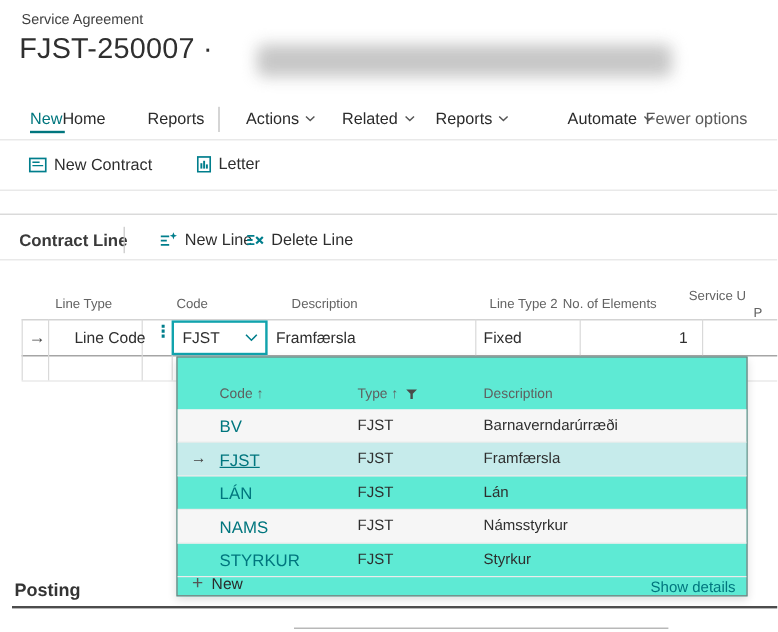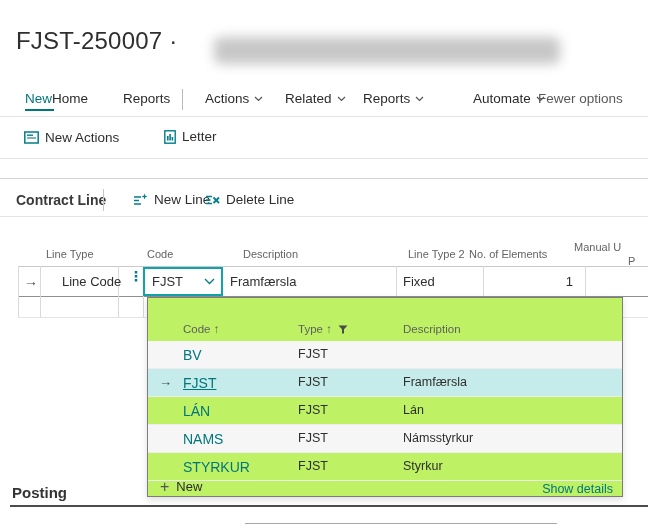--- a/index.html
+++ b/index.html
@@ -12,41 +12,42 @@
   .title{font-size:24px;font-weight:300;color:#2f2f2f;letter-spacing:.2px;white-space:nowrap;}
   .blurblock{background:#c4c4c4;filter:blur(6px);border-radius:6px;opacity:.95;}
   .menu-item{font-size:13.5px;color:#2b2b2b;white-space:nowrap;display:inline-flex;align-items:center;gap:5px;cursor:pointer;}
   .menu-item.active{color:#00767e;}
   .menu-item.muted{color:#585858;}
   .chev{display:inline-block;}
   .tb-item{display:inline-flex;align-items:center;gap:6px;font-size:13.5px;color:#2e2e2e;cursor:pointer;white-space:nowrap;}
   .group-title{font-size:14px;font-weight:700;color:#3a3a3a;}
   .colhead{font-size:11px;color:#636363;white-space:nowrap;}
   .cell{font-size:13px;color:#2e2e2e;white-space:nowrap;}
-  .panel{position:absolute;left:147px;top:297px;width:476px;height:200px;background:#bef264;border:1px solid #7c7c7c;box-shadow:0 3px 7px rgba(0,0,0,.13);box-sizing:border-box;padding-left:43px;}
+  .panel{position:absolute;left:147px;top:297px;width:476px;height:200px;background:#5eead4;border:1px solid #7c7c7c;box-shadow:0 3px 7px rgba(0,0,0,.13);box-sizing:border-box;padding-left:43px;}
   .lk-head{font-size:11.5px;color:#5f5f5f;white-space:nowrap;}
   .lk-row{position:absolute;left:0;width:474px;height:28px;border-bottom:1px solid #ececec;box-sizing:border-box;}
   .lk-row.stripe{background:#f6f6f6;}
   .lk-row.selected{background:#c6ebeb;}
   .lk-code{position:absolute;left:35px;top:6px;font-size:14px;color:#00767e;cursor:pointer;white-space:nowrap;}
   .lk-code.sel{text-decoration:underline;}
   .lk-type{position:absolute;left:150px;top:6px;font-size:12.5px;color:#2e2e2e;white-space:nowrap;}
   .lk-desc{position:absolute;left:255px;top:6px;font-size:12.5px;color:#2e2e2e;white-space:nowrap;}
   .lk-arrow{position:absolute;left:11px;top:5px;font-size:13px;color:#444;}
   .link{color:#00767e;font-size:12.5px;cursor:pointer;white-space:nowrap;text-align:right;}
   .combobox{position:absolute;left:143px;top:267px;width:80px;height:29px;border:2px solid #11a3ad;background:#fff;box-sizing:border-box;display:flex;align-items:center;}
   .combobox .val{font-size:13px;color:#2e2e2e;padding-left:7px;flex:1;}
   .rowmark{font-size:14px;color:#474747;}
   .ellipsis-v{font-size:13px;color:#007e8c;font-weight:700;letter-spacing:0;line-height:5px;}
 </style>
 </head>
 <body>
 
 <div id="app">
 
+  <div class="abs caption" style="left:18px;top:9px;">Service Agreement</div>
   <div class="abs title" style="left:16px;top:27px;">FJST-250007 ·</div>
   <div class="abs blurblock" style="left:214px;top:37px;width:346px;height:27px;"></div>
 
   <div class="abs menu-item active" style="left:25px;top:91px;">
       <span>New</span>
     </div>
   <div class="abs" style="left:25px;top:109px;width:29px;height:2px;background:#00767e;"></div>
   <div class="abs menu-item" style="left:52px;top:91px;">
       <span>Home</span>
     </div>
@@ -83,21 +84,21 @@
     </div>
 
   <div class="hline" style="left:0;top:116px;width:648px;"></div>
 
   <div class="abs tb-item" style="left:24px;top:130px;">
     <svg width="15" height="13" viewBox="0 0 15 13">
         <rect x="0.8" y="1" width="13.4" height="11" fill="none" stroke="#007e8c" stroke-width="1.5"></rect>
         <line x1="3" y1="4.2" x2="9" y2="4.2" stroke="#007e8c" stroke-width="1.4"></line>
         <line x1="3" y1="7" x2="12" y2="7" stroke="#007e8c" stroke-width="1.1"></line>
       </svg>
-    <span>New Actions</span>
+    <span>New Contract</span>
   </div>
   <div class="abs tb-item" style="left:164px;top:129px;">
     <svg width="12" height="14" viewBox="0 0 12 14">
         <rect x="0.8" y="0.8" width="10.4" height="12.4" fill="none" stroke="#007e8c" stroke-width="1.4"></rect>
         <rect x="3" y="6" width="1.6" height="4.5" fill="#007e8c"></rect>
         <rect x="5.3" y="4" width="1.6" height="6.5" fill="#007e8c"></rect>
         <rect x="7.6" y="7" width="1.6" height="3.5" fill="#007e8c"></rect>
       </svg>
     <span>Letter</span>
   </div>
@@ -126,21 +127,21 @@
       </svg>
     <span>Delete Line</span>
   </div>
   <div class="hline" style="left:0;top:216px;width:648px;"></div>
 
   <div class="abs colhead" style="left:46px;top:248px;">Line Type</div>
   <div class="abs colhead" style="left:147px;top:248px;">Code</div>
   <div class="abs colhead" style="left:243px;top:248px;">Description</div>
   <div class="abs colhead" style="left:408px;top:248px;">Line Type 2</div>
   <div class="abs colhead" style="left:469px;top:248px;">No. of Elements</div>
-  <div class="abs colhead" style="left:574px;top:241px;">Manual U</div>
+  <div class="abs colhead" style="left:574px;top:241px;">Service U</div>
   <div class="abs colhead" style="left:628px;top:255px;">P</div>
 
   <div class="hline" style="left:18px;top:266px;width:630px;background:#c9c9c9;"></div>
   <div class="hline" style="left:18px;top:296px;width:630px;background:#8f8f8f;"></div>
   <div class="hline" style="left:18px;top:317px;width:630px;"></div>
   <div class="vline" style="left:18px;top:266px;height:51px;"></div>
   <div class="vline" style="left:40px;top:266px;height:51px;"></div>
   <div class="vline" style="left:118px;top:266px;height:51px;"></div>
   <div class="vline" style="left:143px;top:296px;height:21px;"></div>
   <div class="vline" style="left:222px;top:266px;height:30px;"></div>
@@ -167,20 +168,21 @@
     <div class="abs lk-head" style="left:150px;top:25px;"><span>Type</span> <span>↑</span>
       <svg style="margin-left:3px;vertical-align:-1px;" width="10" height="9" viewBox="0 0 10 9">
           <path d="M0.5 0.5 H9.5 L6 4.2 V8.5 L4 8.5 V4.2 Z" fill="#4a4a4a"></path>
         </svg>
     </div>
     <div class="abs lk-head" style="left:255px;top:25px;"><span>Description</span></div>
 
     <div class="lk-row stripe" style="top:43px;">
       <span class="lk-code">BV</span>
       <span class="lk-type">FJST</span>
+      <span class="lk-desc">Barnaverndarúrræði</span>
     </div>
     <div class="lk-row selected" style="top:71px;">
       <span class="lk-arrow">→</span>
       <span class="lk-code sel">FJST</span>
       <span class="lk-type">FJST</span>
       <span class="lk-desc">Framfærsla</span>
     </div>
     <div class="lk-row" style="top:99px;">
       <span class="lk-code">LÁN</span>
       <span class="lk-type">FJST</span>

